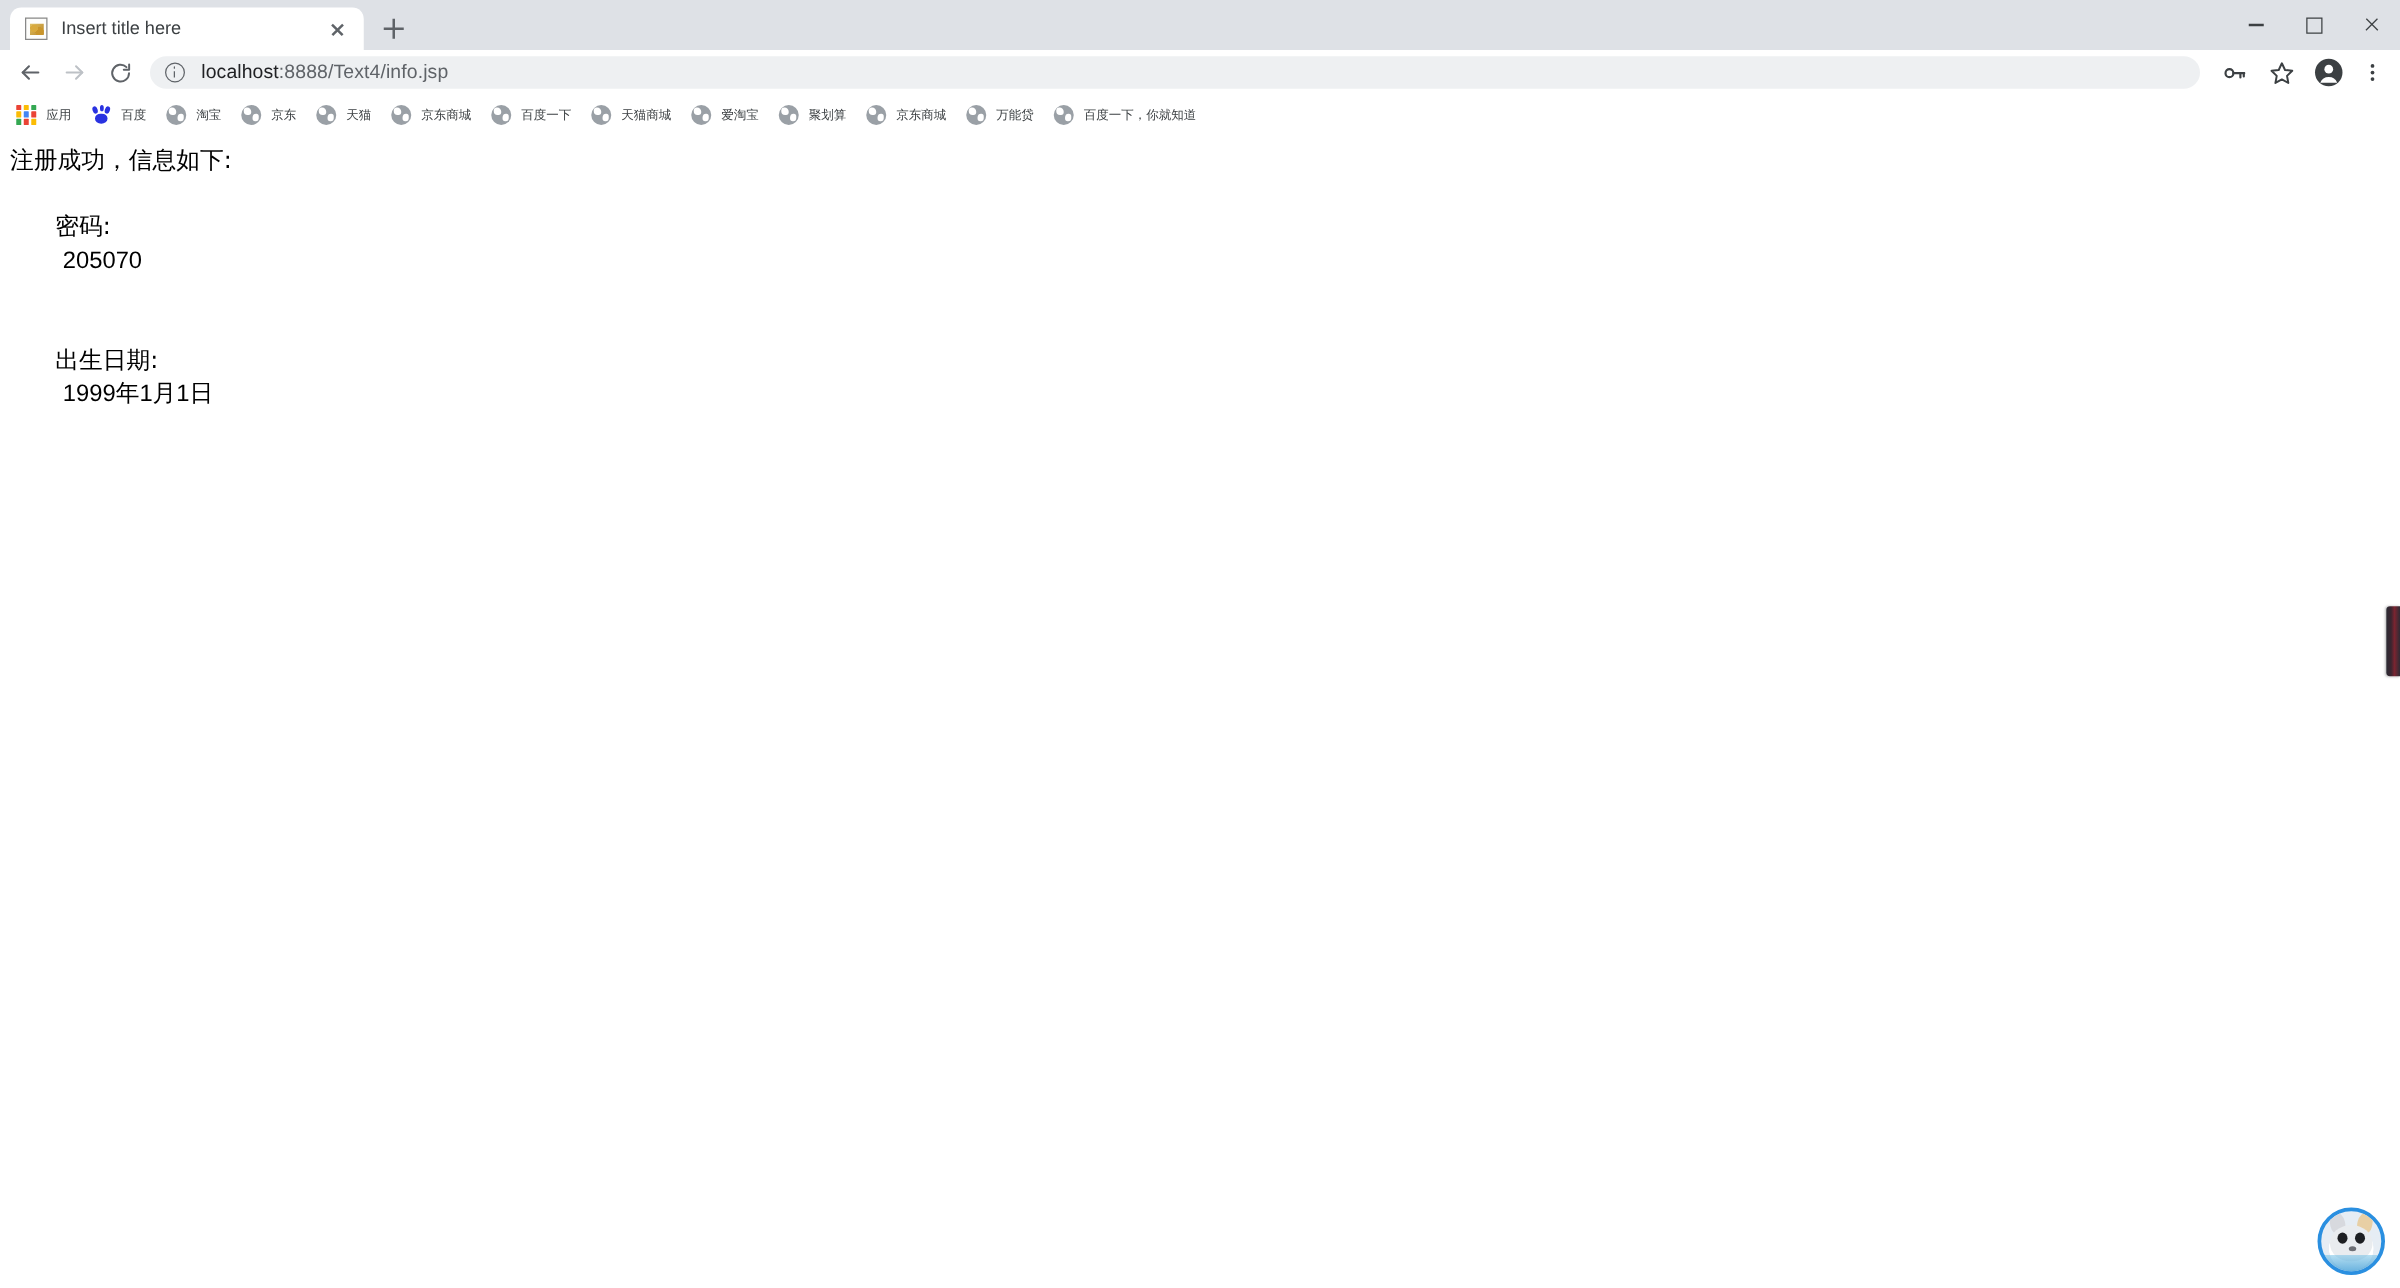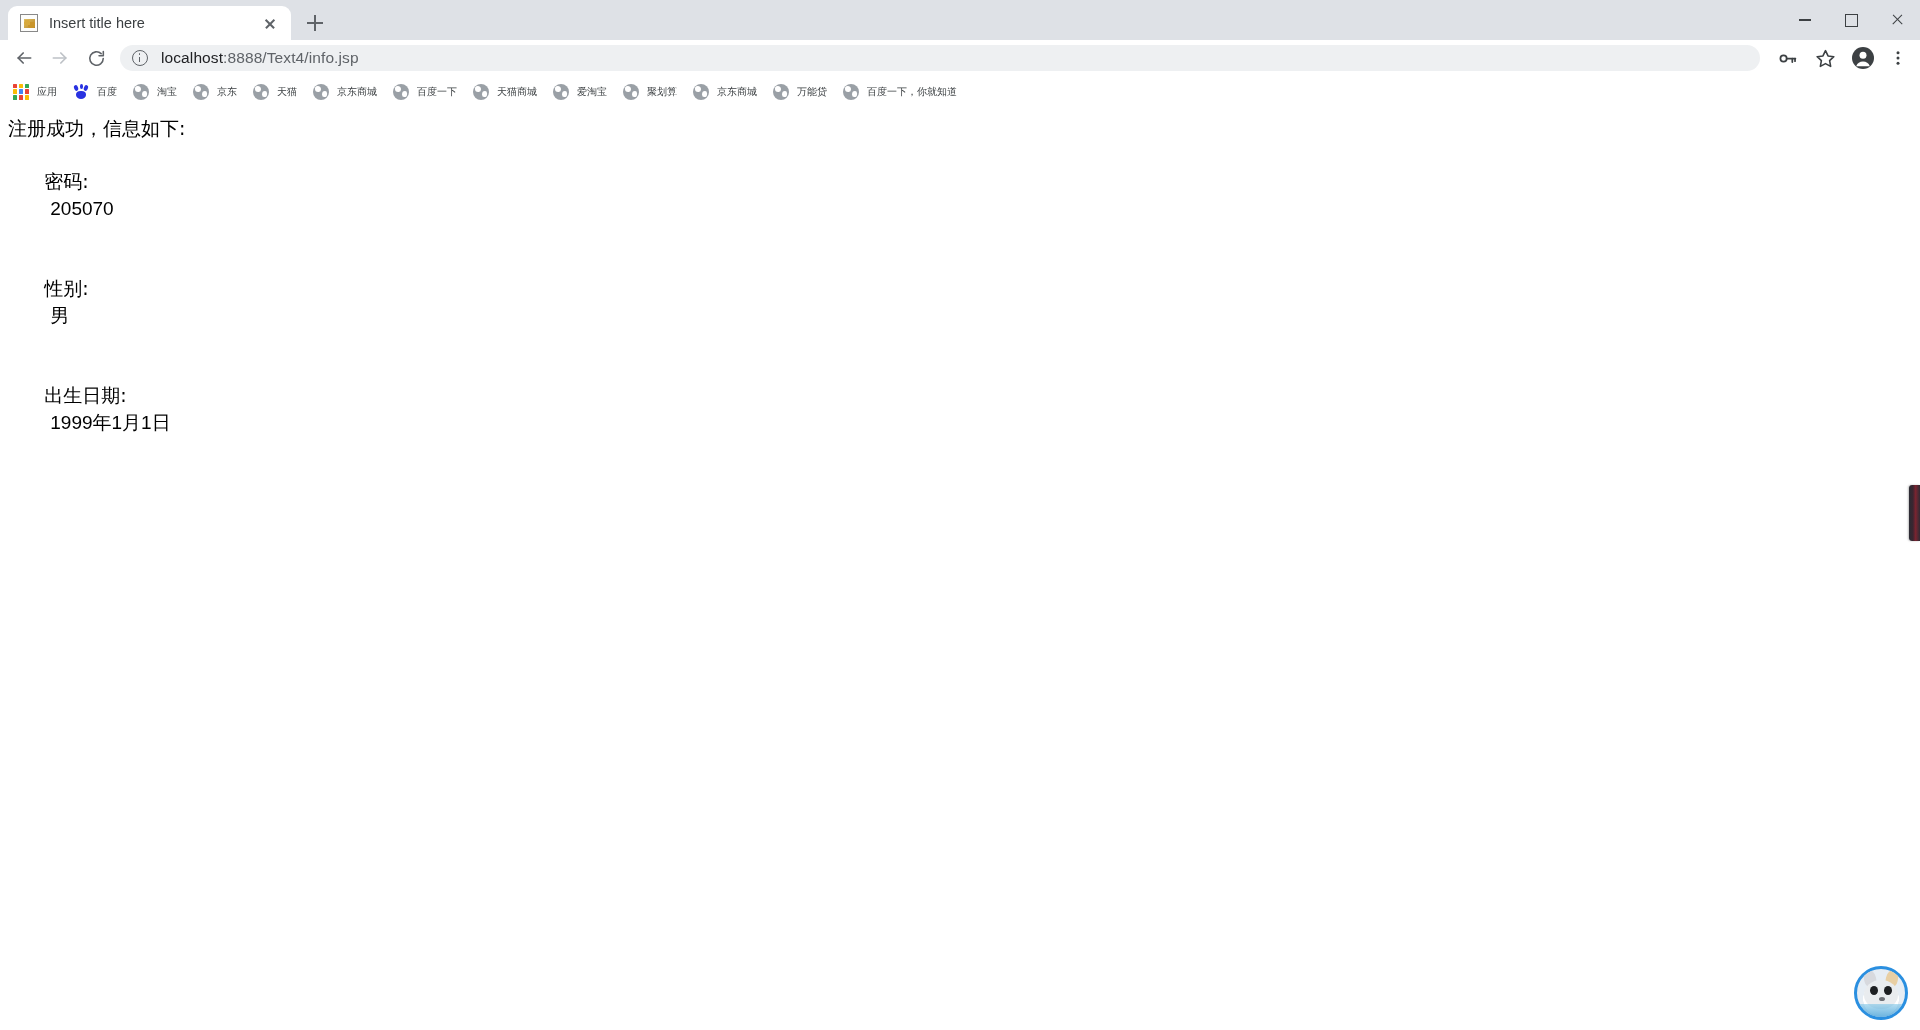--- a/index.html
+++ b/index.html
@@ -517,24 +517,20 @@
 <div id="page">
   <div id="content">
     <div class="line">注册成功，信息如下:</div>
 
 
     <div class="line">
       <span>密码:</span>
       <span class="val" style="margin-left: 6px;">205070</span>
     </div>
 
-    <div class="line">
-      <span>性别:</span>
-      <span class="val" style="margin-left: 6px;">男</span>
-    </div>
 
 
     <div class="line">
       <span>出生日期:</span>
       <span class="val" style="margin-left: 6px;">1999年1月1日</span>
     </div>
   </div>
 
   <div id="edgetab"></div>
 

